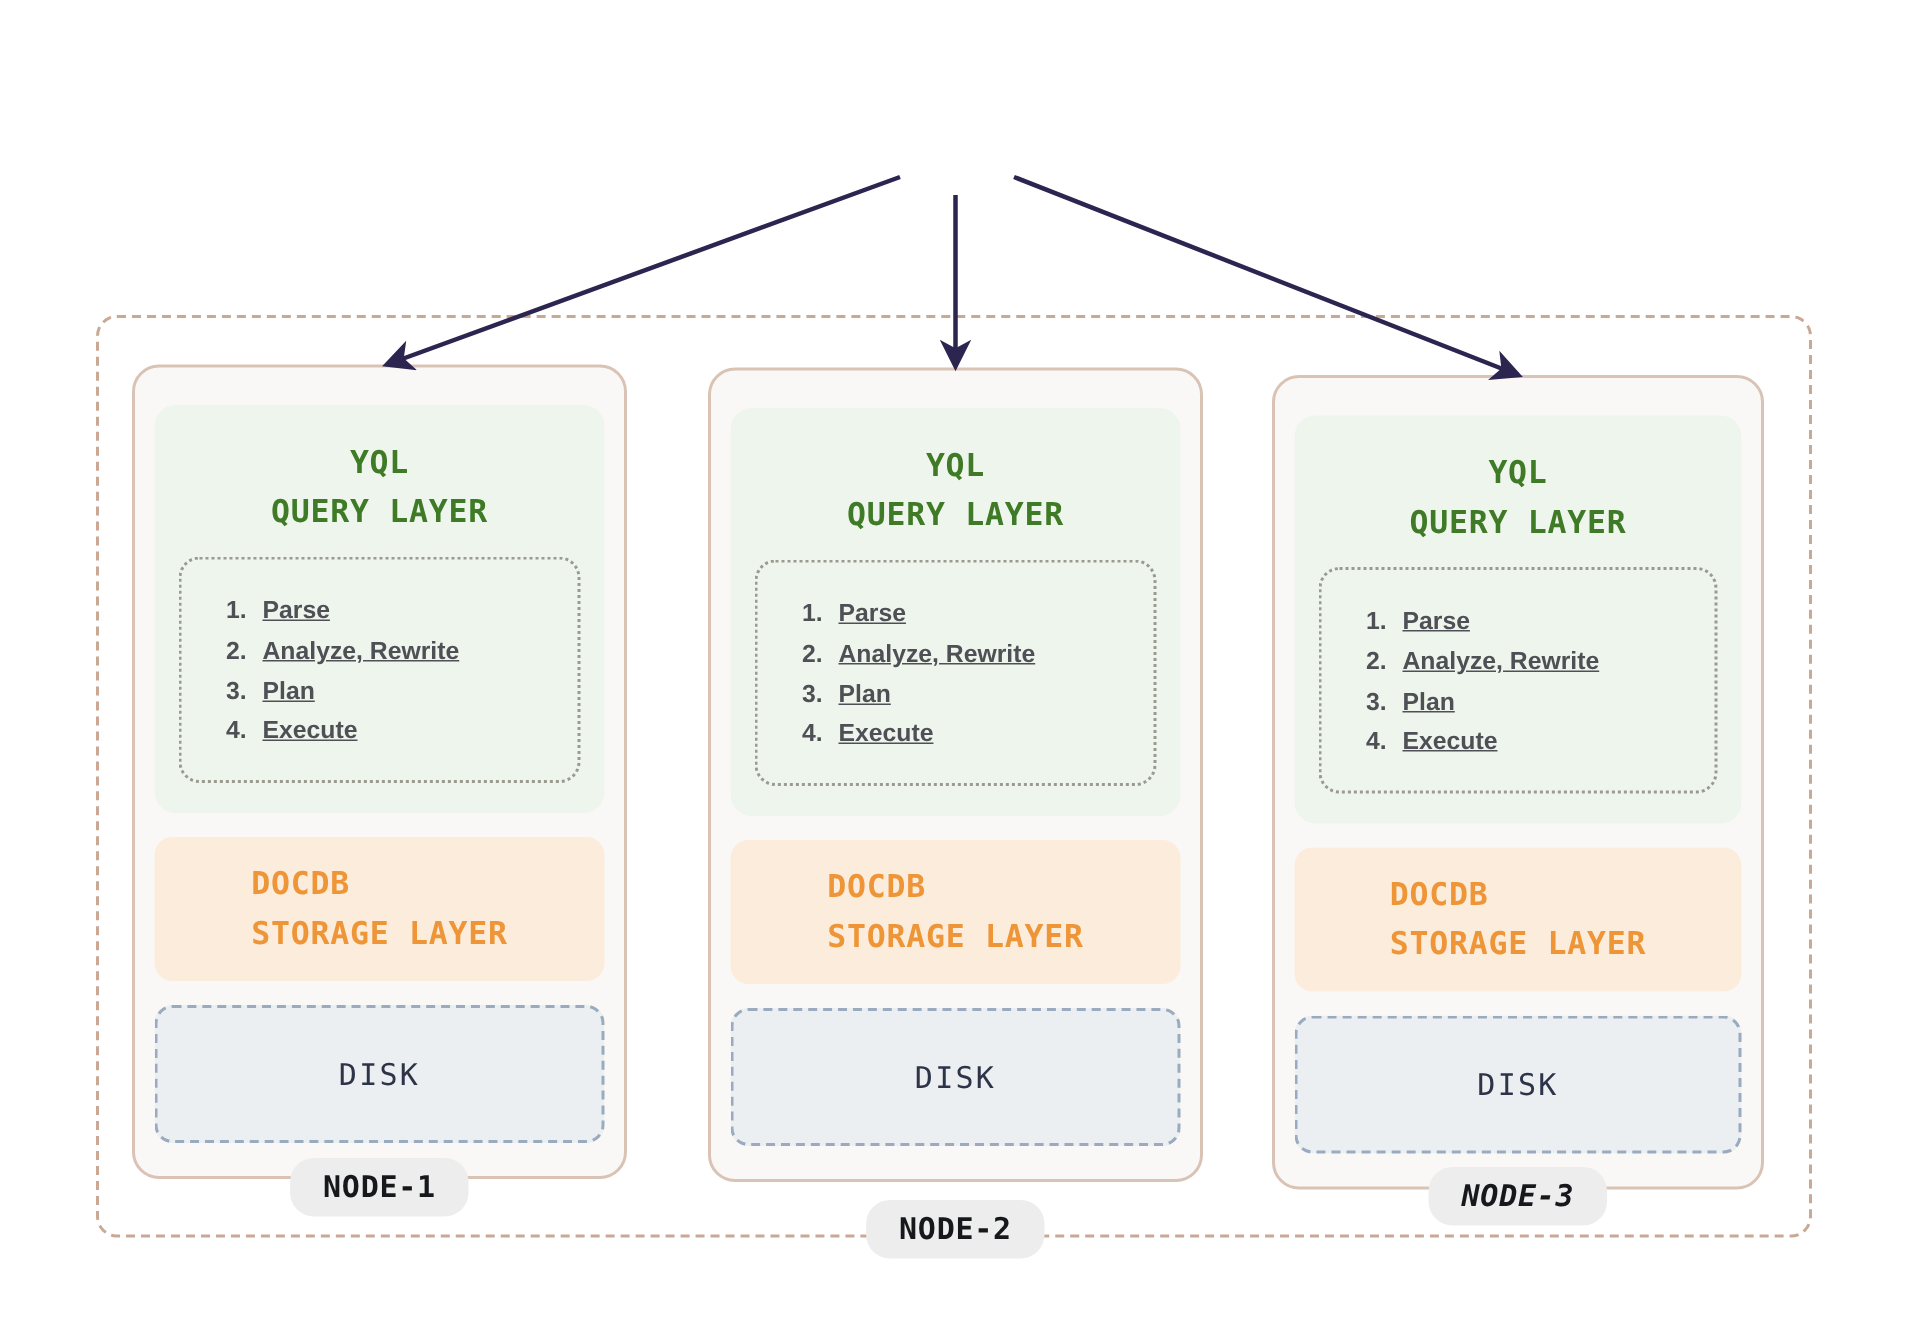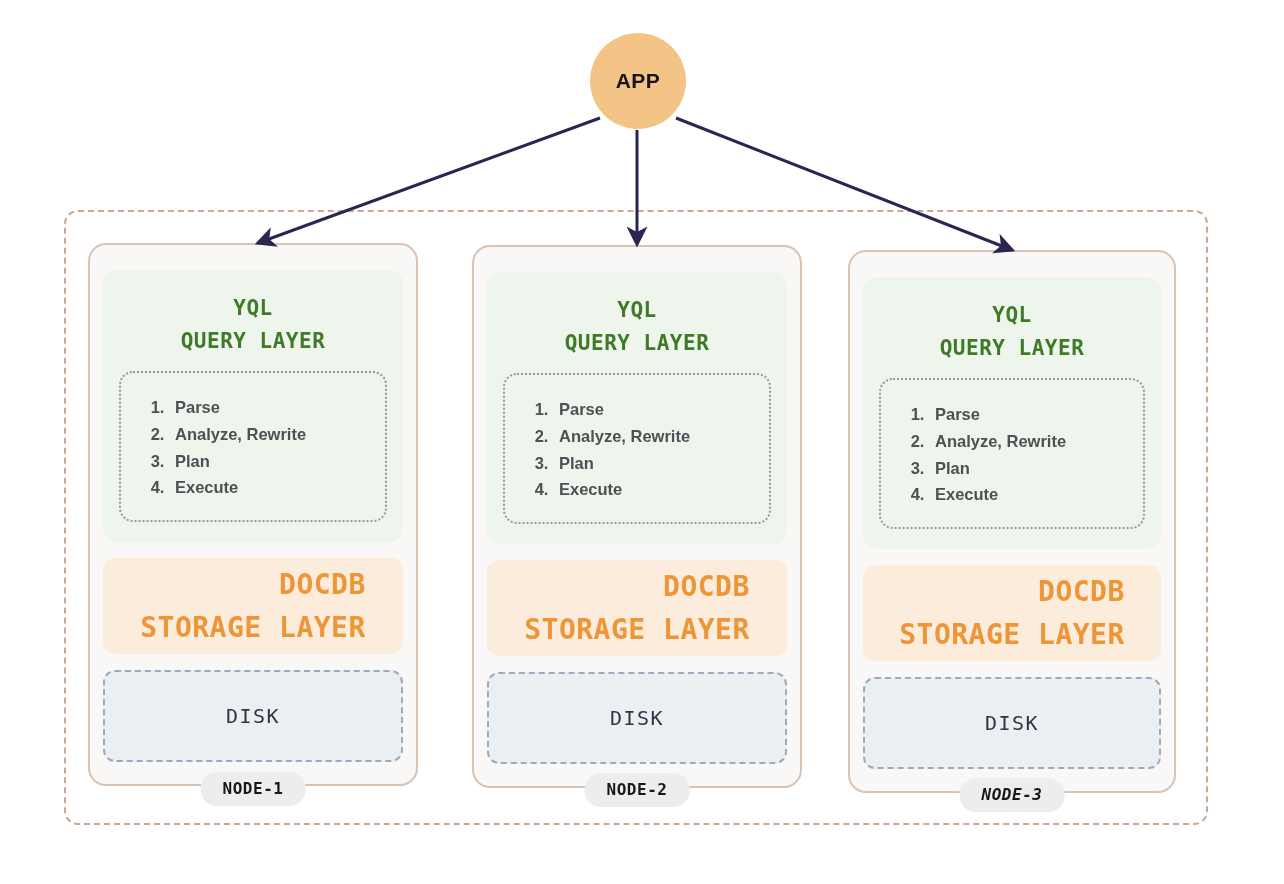--- a/index.html
+++ b/index.html
@@ -125,38 +125,39 @@
     padding: 0 0 0 26px;
     list-style-position: outside;
   }
   .steps-list li {
     color: #4e5055;
     font-family: "Liberation Sans", sans-serif;
     font-size: 16.5px;
     font-weight: 700;
     line-height: 1.62;
     padding-left: 6px;
+    text-decoration: underline;
   }
 
   
   .docdb-panel {
     margin-top: 16px;
     background: #fcecdc;
     border-radius: 12px;
     height: 96px;
     flex: 0 0 auto;
     display: flex;
     align-items: center;
     justify-content: center;
   }
   .docdb-title {
-    text-align: right;
+    text-align: left;
     color: #ee9537;
     font-family: "DejaVu Sans Mono", "Liberation Mono", monospace;
-    font-size: 28px;
+    font-size: 21px;
     font-weight: 700;
     line-height: 1.55;
     letter-spacing: 0.5px;
     white-space: pre-line;
   }
 
   
   .disk-panel {
     margin-top: 16px;
     background: #eceff1;
@@ -178,39 +179,36 @@
   }
 
   
   .node-badge {
     position: absolute;
     transform: translateX(-50%);
     background: #ededed;
     border-radius: 16px;
     padding: 7px 22px 8px 22px;
     font-family: "DejaVu Sans Mono", "Liberation Mono", monospace;
-    font-size: 16px;
+    font-size: 20px;
     font-weight: 700;
     color: #17181c;
     letter-spacing: 0.5px;
     white-space: nowrap;
     z-index: 6;
   }
   #badge-1 { left: 253px; top: 772px; }
-  #badge-2 { left: 637px; top: 773px; }
+  #badge-2 { left: 637px; top: 800px; }
   #badge-3 { left: 1012px; top: 778px; font-style: italic; }
 </style>
 </head>
 <body>
 
 <div id="stage">
 
-  <div class="app-circle">
-    <span class="app-label">APP</span>
-  </div>
 
   <svg class="arrows-layer" viewBox="0 0 1284 884" width="1284" height="884">
     <defs>
       <marker id="ah" viewBox="0 0 12 12" refX="10" refY="6" markerWidth="7" markerHeight="7" orient="auto-start-reverse">
         <path d="M 0 0 L 12 6 L 0 12 L 3.2 6 z" fill="#2b2550"></path>
       </marker>
     </defs>
     <line x1="600" y1="118" x2="258" y2="243" stroke="#2b2550" stroke-width="3" marker-end="url(#ah)"></line>
     <line x1="637" y1="130" x2="637" y2="244" stroke="#2b2550" stroke-width="3" marker-end="url(#ah)"></line>
     <line x1="676" y1="118" x2="1012" y2="250" stroke="#2b2550" stroke-width="3" marker-end="url(#ah)"></line>

